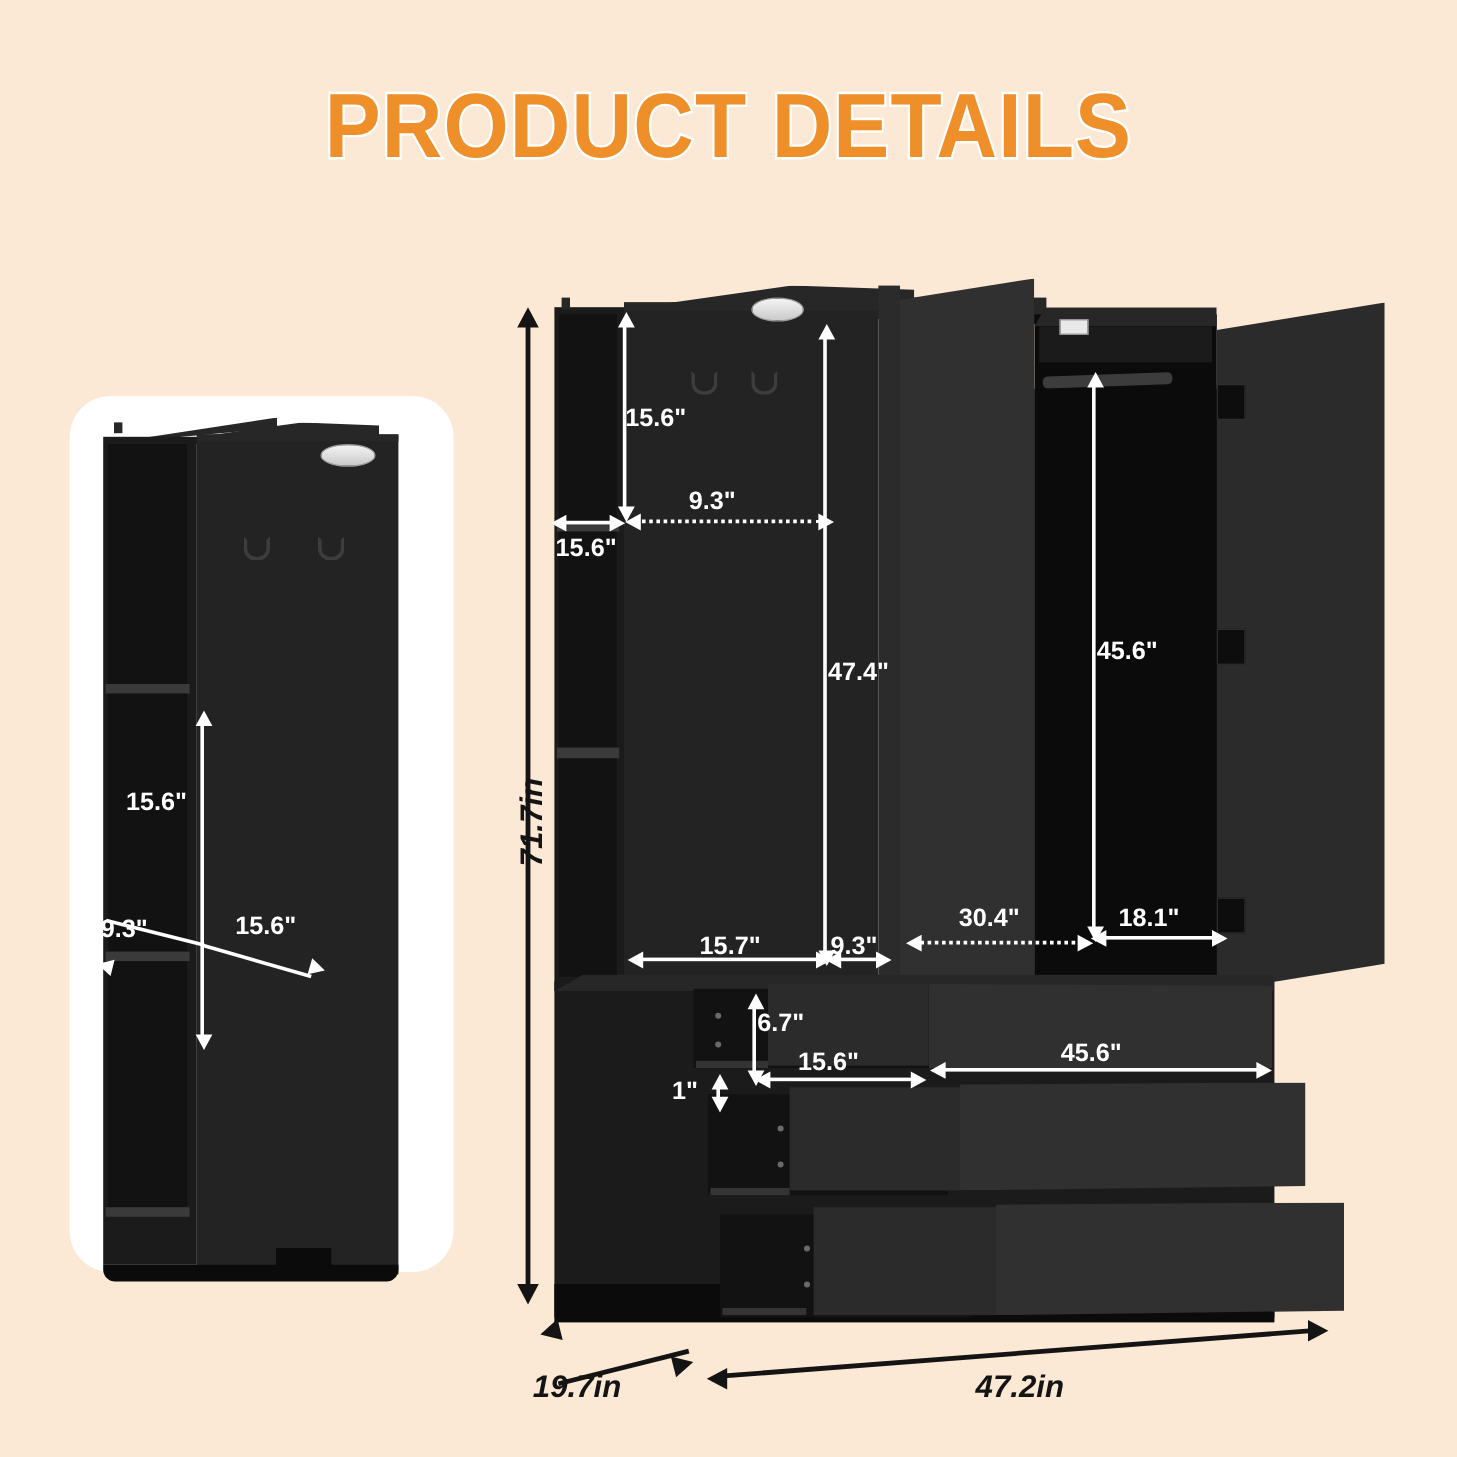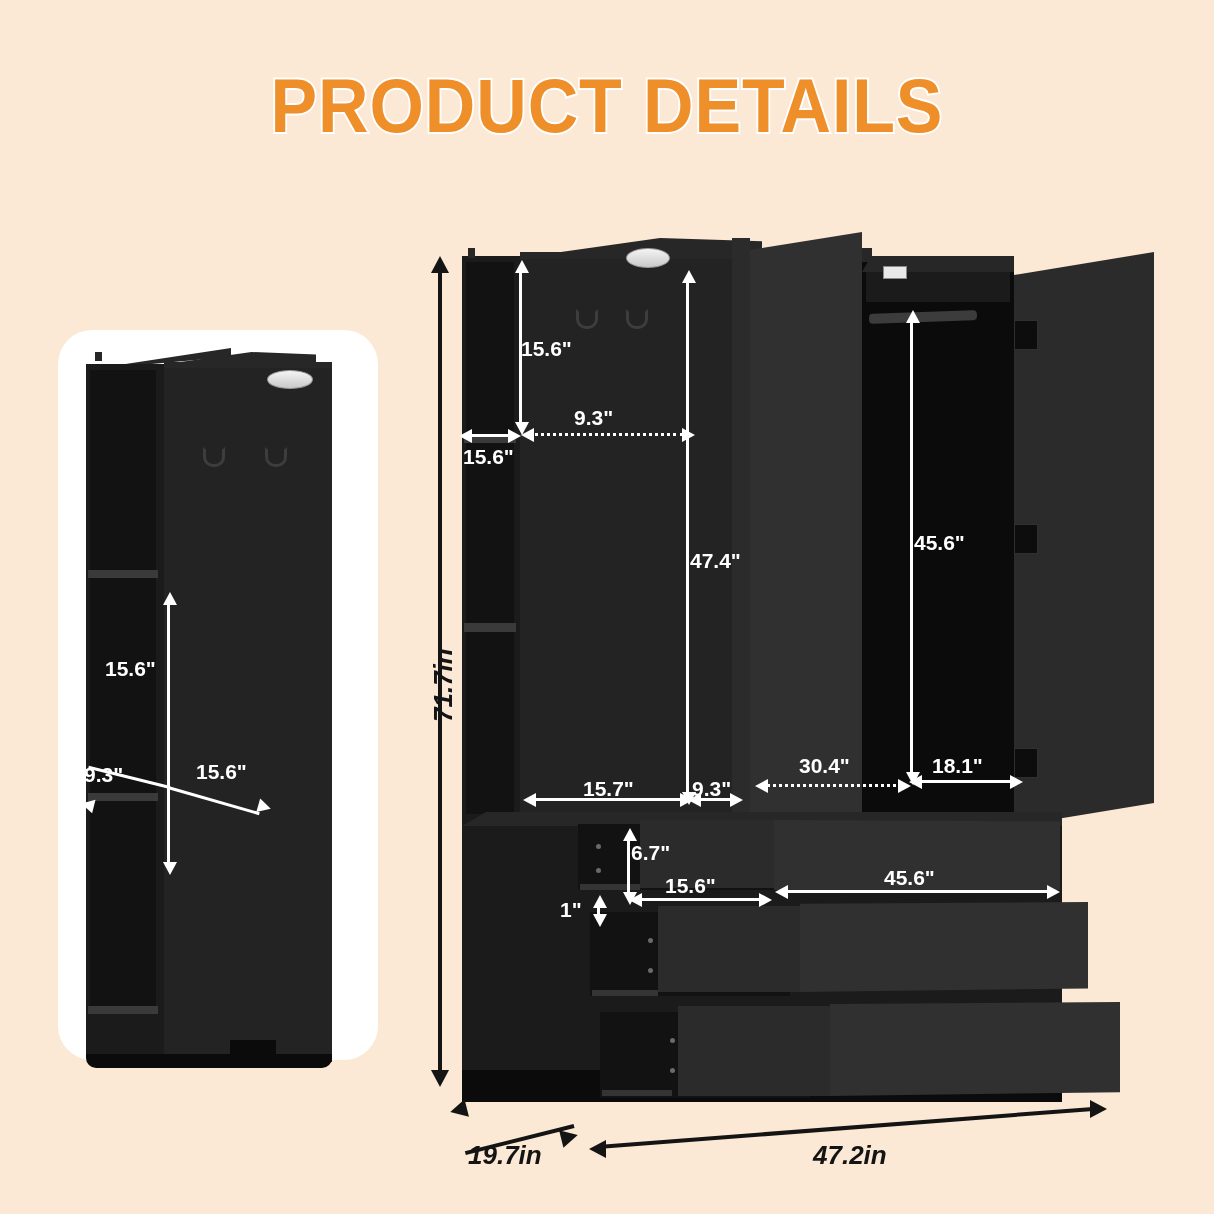--- a/index.html
+++ b/index.html
@@ -310,21 +310,21 @@
     <div class="bline v" style="left:438px;top:272px;height:800px;"></div>
     <div class="barw u" style="left:431px;top:256px;"></div>
     <div class="barw d" style="left:431px;top:1070px;"></div>
     <div class="lbl blk rot" style="left:428px;top:722px;">71.7in</div>
   </div>
 
   <div>
     <div class="bline h" style="left:462px;top:1124px;width:112px;transform:rotate(-14deg);transform-origin:right center;"></div>
     <div class="barw l" style="left:450px;top:1101px;transform:rotate(-14deg);"></div>
     <div class="barw r" style="left:561px;top:1128px;transform:rotate(-14deg);"></div>
-    <div class="lbl blk" style="left:468px;top:1140px;text-align:right;">19.7in</div>
+    <div class="lbl blk" style="left:444px;top:1140px;text-align:right;">19.7in</div>
   </div>
 
   <div>
     <div class="bline h" style="left:598px;top:1145px;width:500px;transform:rotate(-4.4deg);transform-origin:left center;"></div>
     <div class="barw l" style="left:589px;top:1140px;"></div>
     <div class="barw r" style="left:1090px;top:1100px;"></div>
     <div class="lbl blk" style="left:813px;top:1140px;">47.2in</div>
   </div>
 
 </div>

